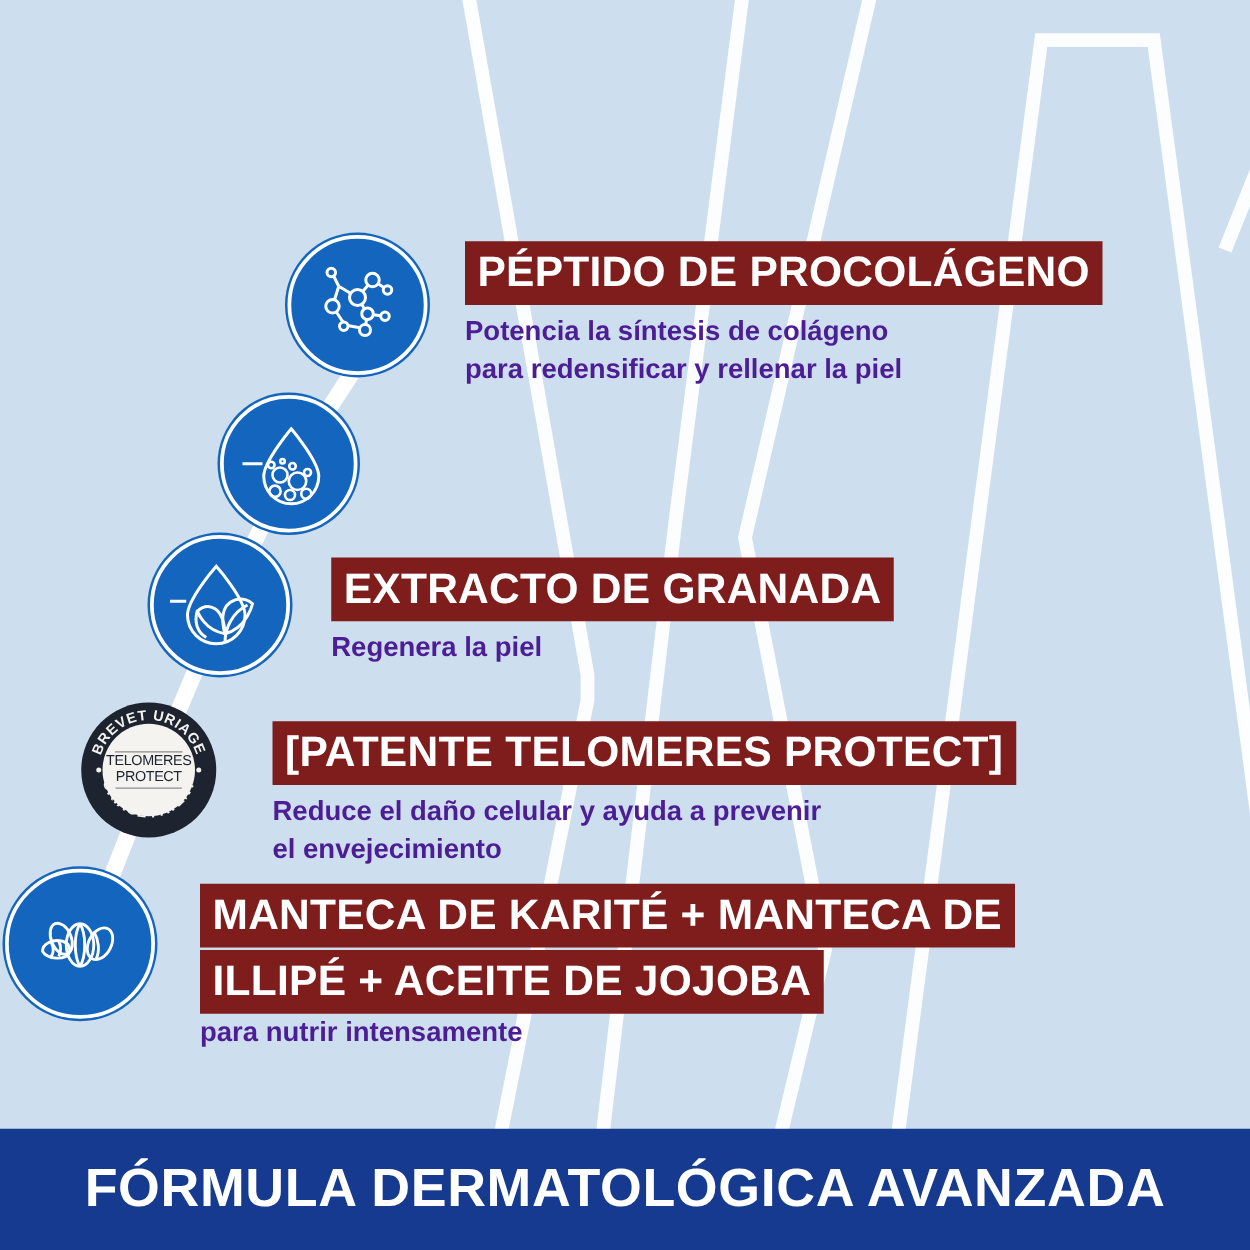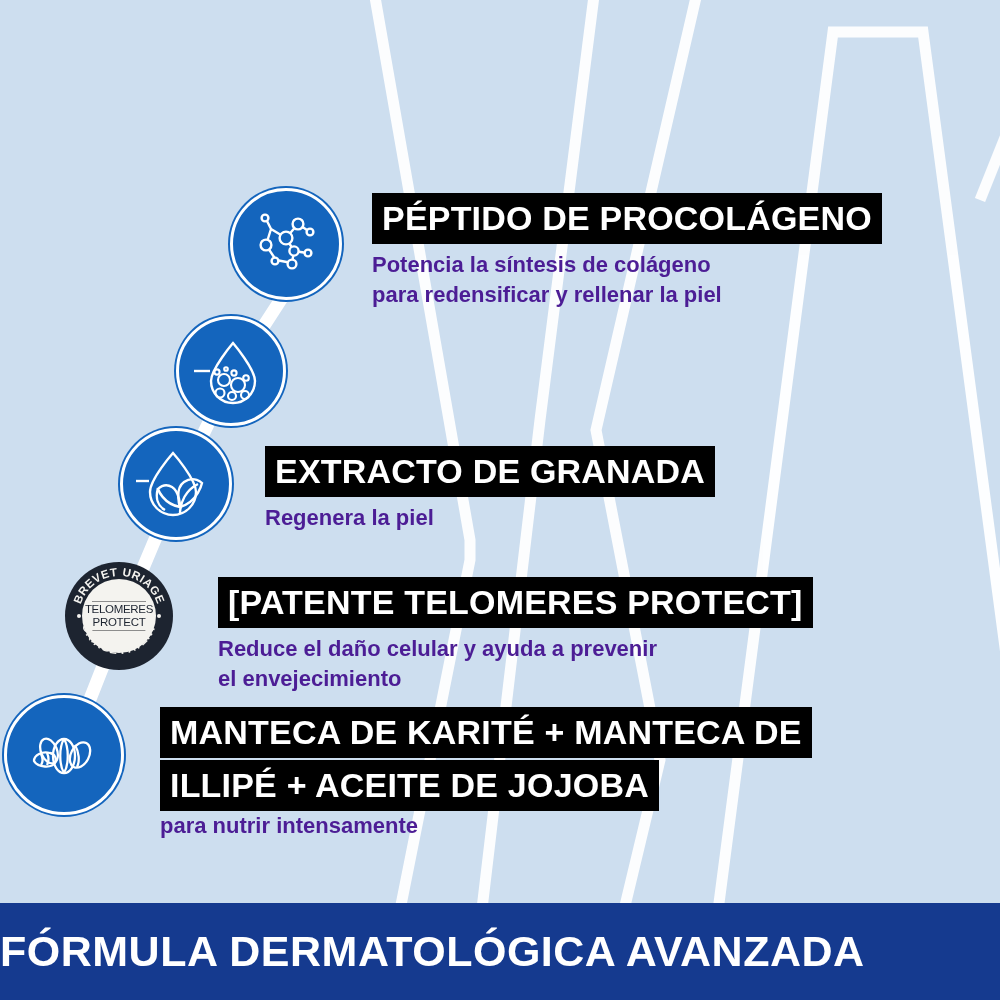--- a/index.html
+++ b/index.html
@@ -54,21 +54,21 @@
     border: 3px solid #ffffff;
     box-shadow: 0 0 0 2px #1465bd;
     display: flex;
     align-items: center;
     justify-content: center;
   }
 
   .text-col { display: flex; flex-direction: column; align-items: flex-start; }
 
   .headline {
-    background: #000000;
+    background: #7f1d1d;
     color: #ffffff;
     font-weight: bold;
     letter-spacing: .2px;
     line-height: 1.0;
     white-space: nowrap;
     display: inline-block;
   }
   .headline.l1 { font-size: 34px; padding: 8px 10px 9px 10px; }
 
   .sub {
@@ -110,21 +110,21 @@
   #footer {
     position: absolute;
     left: 0;
     bottom: 0;
     width: 1000px;
     height: 97px;
     background: #153a8f;
     z-index: 6;
     display: flex;
     align-items: center;
-    justify-content: flex-start;
+    justify-content: center;
   }
   #footer-text {
     color: #ffffff;
     font-weight: bold;
     font-size: 43px;
     letter-spacing: 0.5px;
     white-space: nowrap;
   }
 </style>
 </head>

